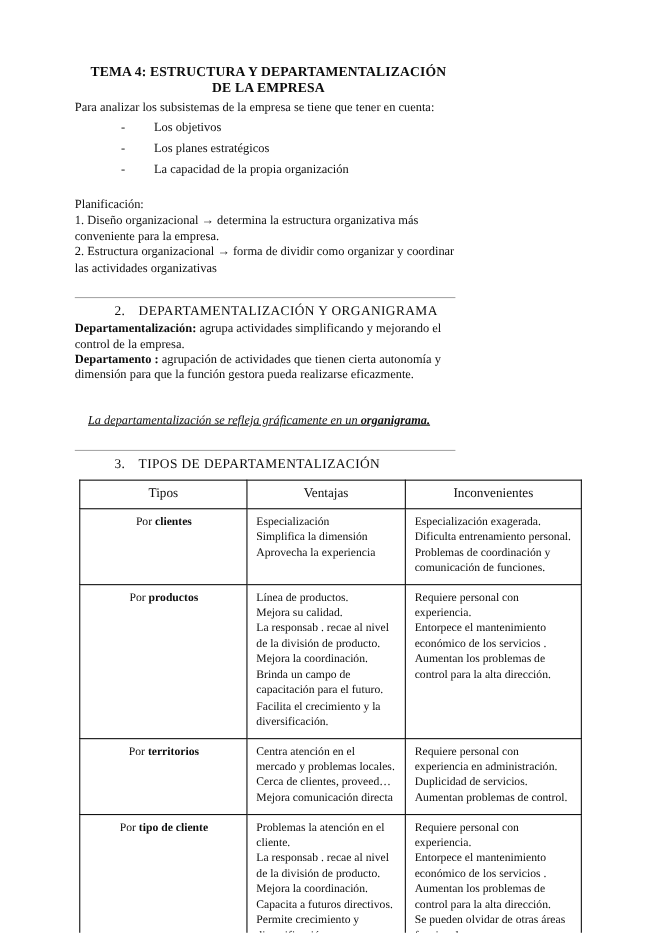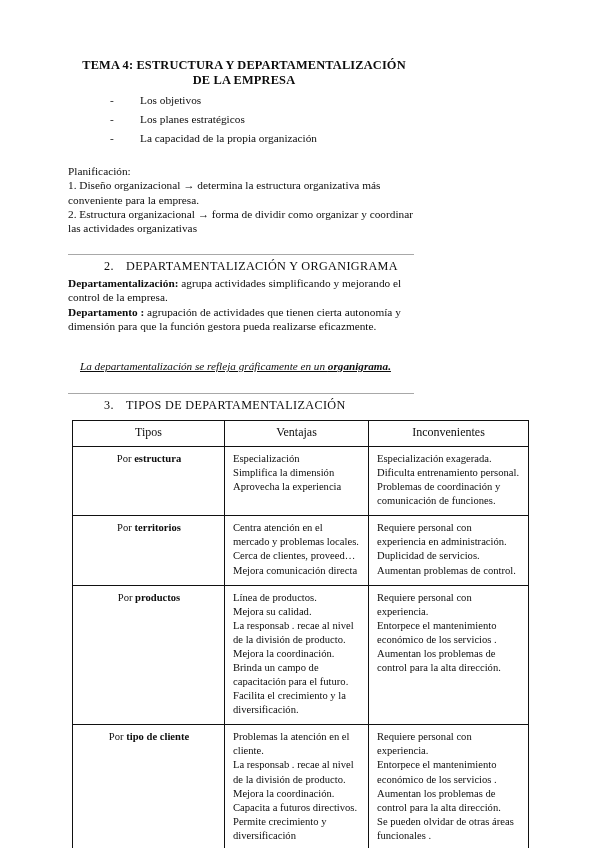--- a/index.html
+++ b/index.html
@@ -122,20 +122,21 @@
   .cell-lines > div { white-space: normal; }
 </style>
 </head>
 <body>
 
 <div class="page">
 
   <div class="doc-title">TEMA 4: ESTRUCTURA Y DEPARTAMENTALIZACIÓN DE LA EMPRESA</div>
 
 
+  <p class="para">Para analizar los subsistemas de la empresa se tiene que tener en cuenta:</p>
 
   <ul class="dash-list">
     <li><span class="dash">-</span><span>Los objetivos</span></li>
     <li><span class="dash">-</span><span>Los planes estratégicos</span></li>
     <li><span class="dash">-</span><span>La capacidad de la propia organización</span></li>
   </ul>
 
   <div class="spacer-md"></div>
 
   <p class="para">Planificación:</p>
@@ -174,51 +175,33 @@
     </colgroup>
     <thead>
       <tr>
         <th>Tipos</th>
         <th>Ventajas</th>
         <th>Inconvenientes</th>
       </tr>
     </thead>
     <tbody>
       <tr>
-        <td class="tipo-cell"><span>Por </span><b>estructura</b></td>
+        <td class="tipo-cell"><span>Por </span><b>clientes</b></td>
         <td>
           <div class="cell-lines">
             <div>Especialización</div>
             <div>Simplifica la dimensión</div>
             <div>Aprovecha la experiencia</div>
           </div>
         </td>
         <td>
           <div class="cell-lines">
             <div>Especialización exagerada.</div>
             <div>Dificulta entrenamiento personal.</div>
             <div>Problemas de coordinación y comunicación de funciones.</div>
-          </div>
-        </td>
-      </tr>
-
-      <tr>
-        <td class="tipo-cell"><span>Por </span><b>territorios</b></td>
-        <td>
-          <div class="cell-lines">
-            <div>Centra atención en el mercado y problemas locales.</div>
-            <div>Cerca de clientes, proveed…</div>
-            <div>Mejora comunicación directa</div>
-          </div>
-        </td>
-        <td>
-          <div class="cell-lines">
-            <div>Requiere personal con experiencia en administración.</div>
-            <div>Duplicidad de servicios.</div>
-            <div>Aumentan problemas de control.</div>
           </div>
         </td>
       </tr>
 
       <tr>
         <td class="tipo-cell"><span>Por </span><b>productos</b></td>
         <td>
           <div class="cell-lines">
             <div>Línea de productos.</div>
             <div>Mejora su calidad.</div>
@@ -231,20 +214,38 @@
         <td>
           <div class="cell-lines">
             <div>Requiere personal con experiencia.</div>
             <div>Entorpece el mantenimiento económico de los servicios .</div>
             <div>Aumentan los problemas de control para la alta dirección.</div>
           </div>
         </td>
       </tr>
 
       <tr>
+        <td class="tipo-cell"><span>Por </span><b>territorios</b></td>
+        <td>
+          <div class="cell-lines">
+            <div>Centra atención en el mercado y problemas locales.</div>
+            <div>Cerca de clientes, proveed…</div>
+            <div>Mejora comunicación directa</div>
+          </div>
+        </td>
+        <td>
+          <div class="cell-lines">
+            <div>Requiere personal con experiencia en administración.</div>
+            <div>Duplicidad de servicios.</div>
+            <div>Aumentan problemas de control.</div>
+          </div>
+        </td>
+      </tr>
+
+      <tr>
         <td class="tipo-cell"><span>Por </span><b>tipo de cliente</b></td>
         <td>
           <div class="cell-lines">
             <div>Problemas la atención en el cliente.</div>
             <div>La responsab . recae al nivel de la división de producto.</div>
             <div>Mejora la coordinación.</div>
             <div>Capacita a futuros directivos.</div>
             <div>Permite crecimiento y diversificación</div>
           </div>
         </td>

